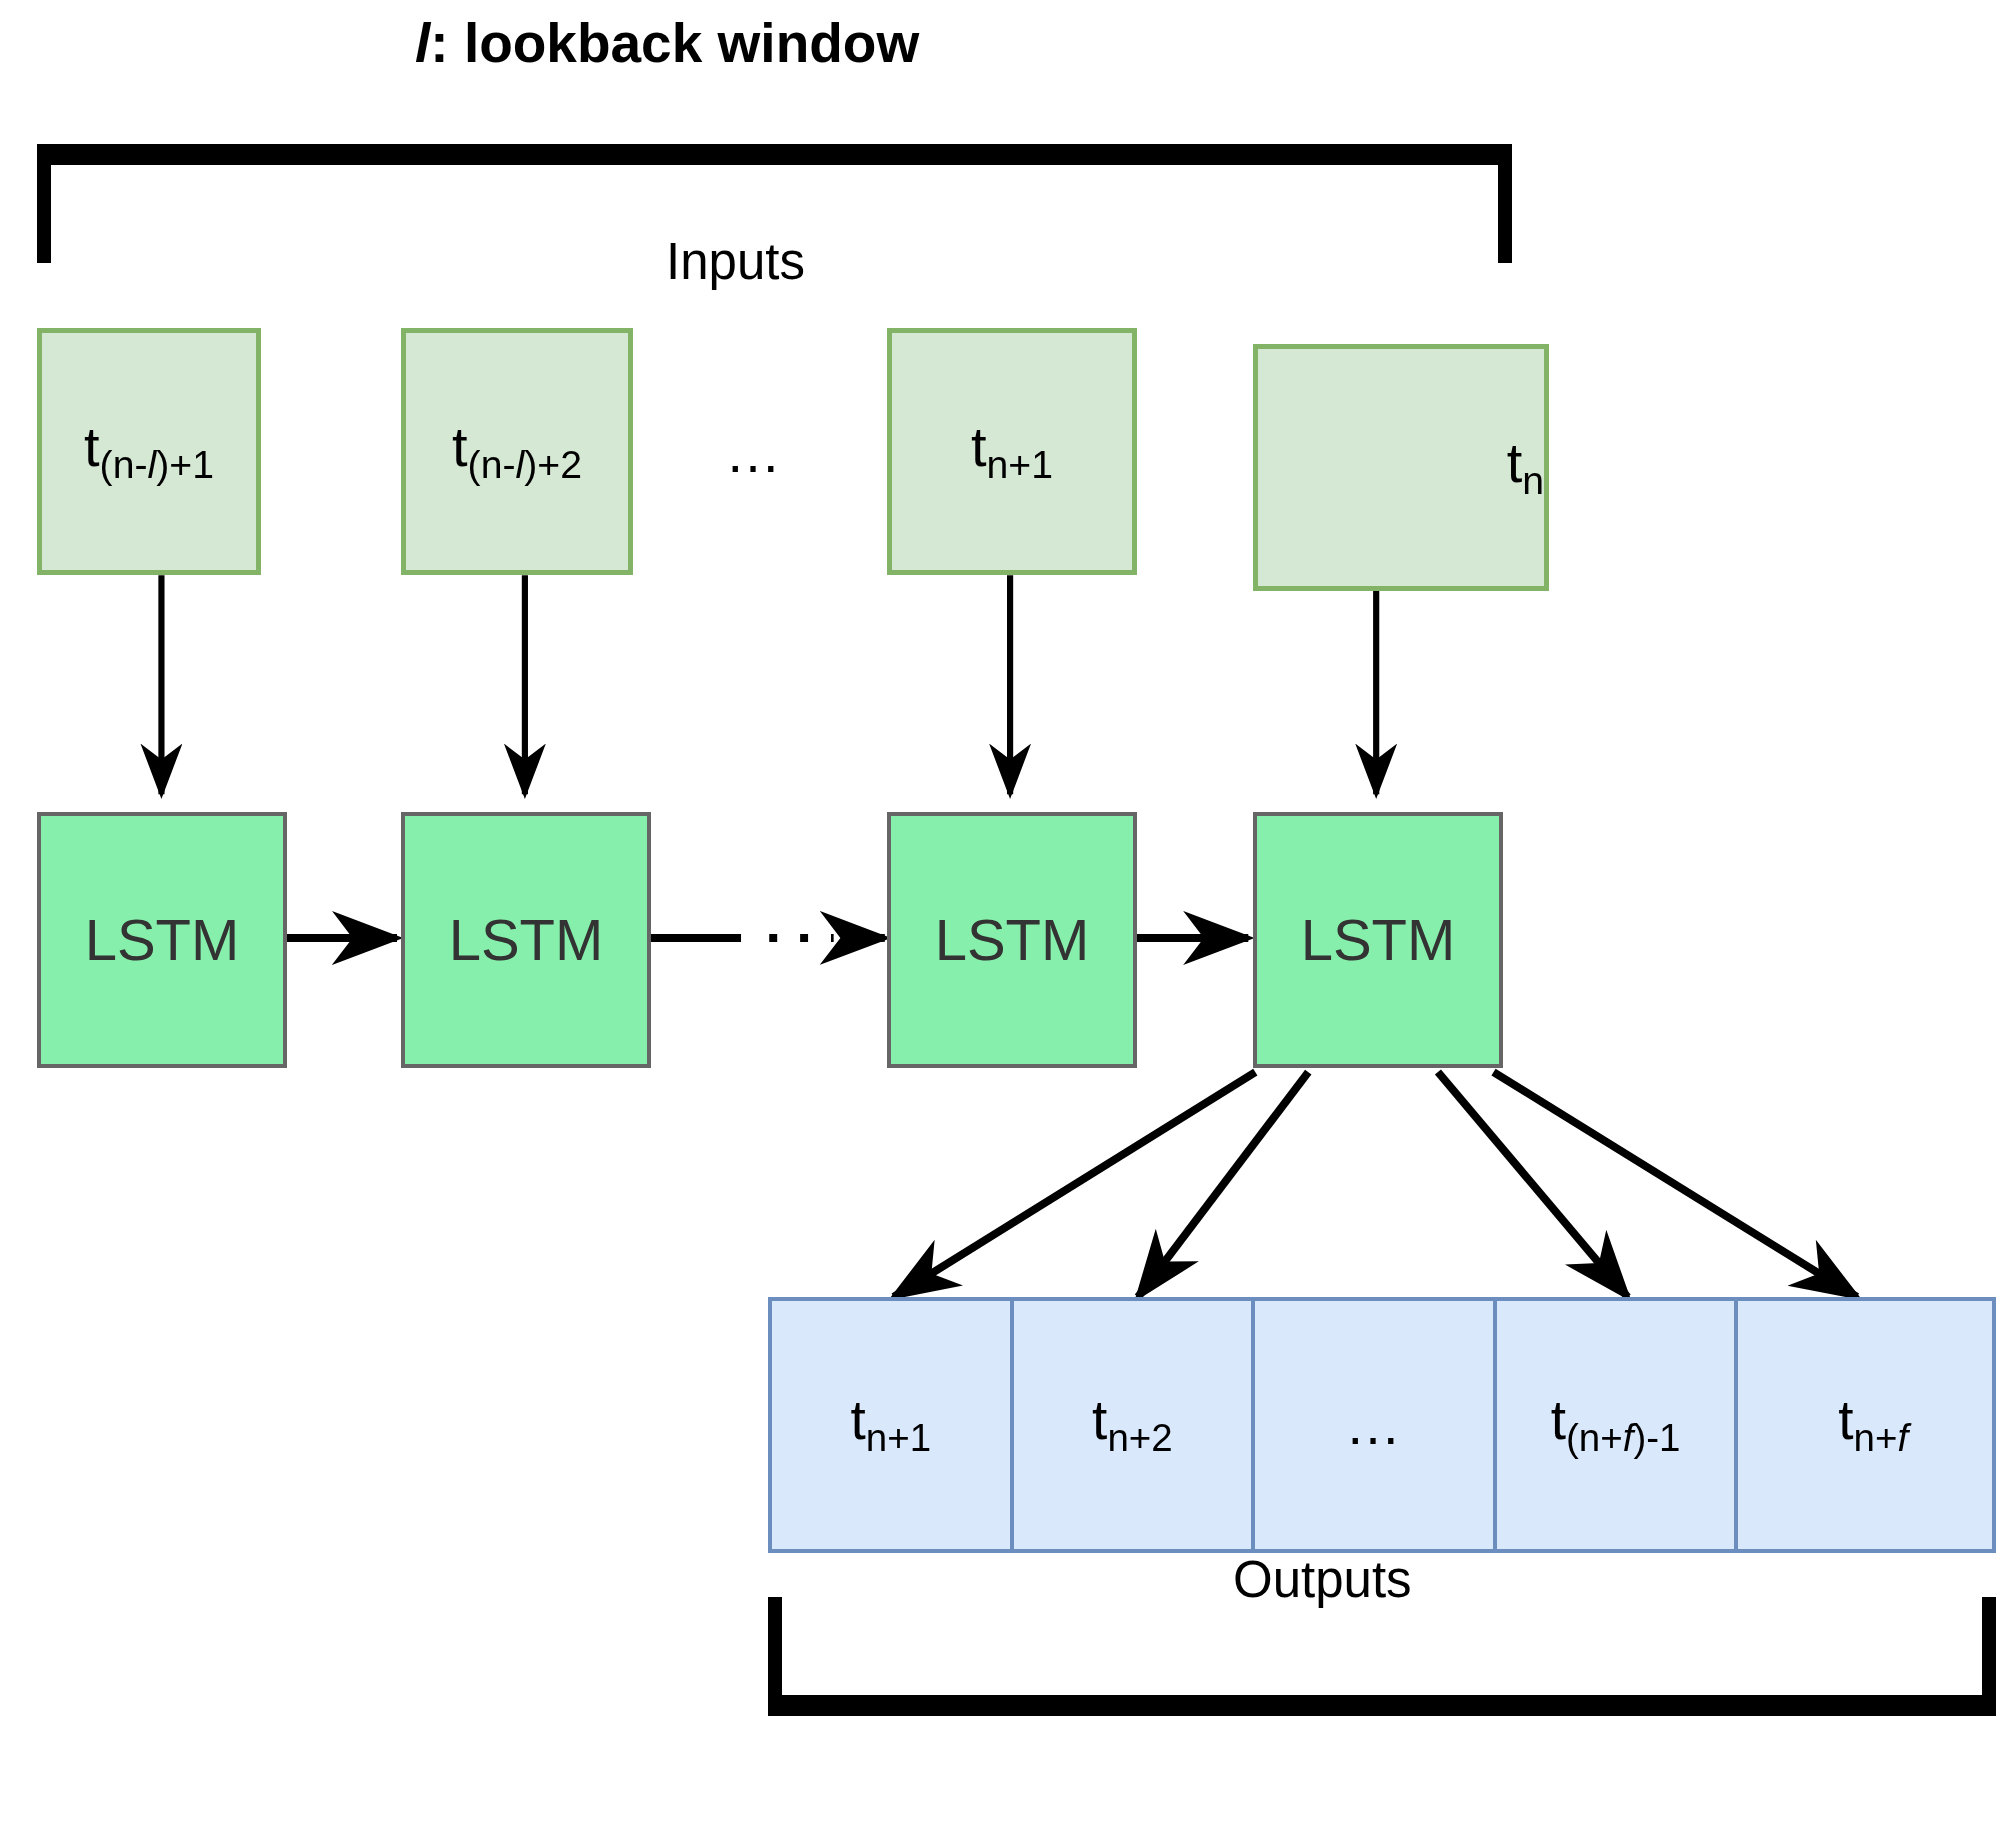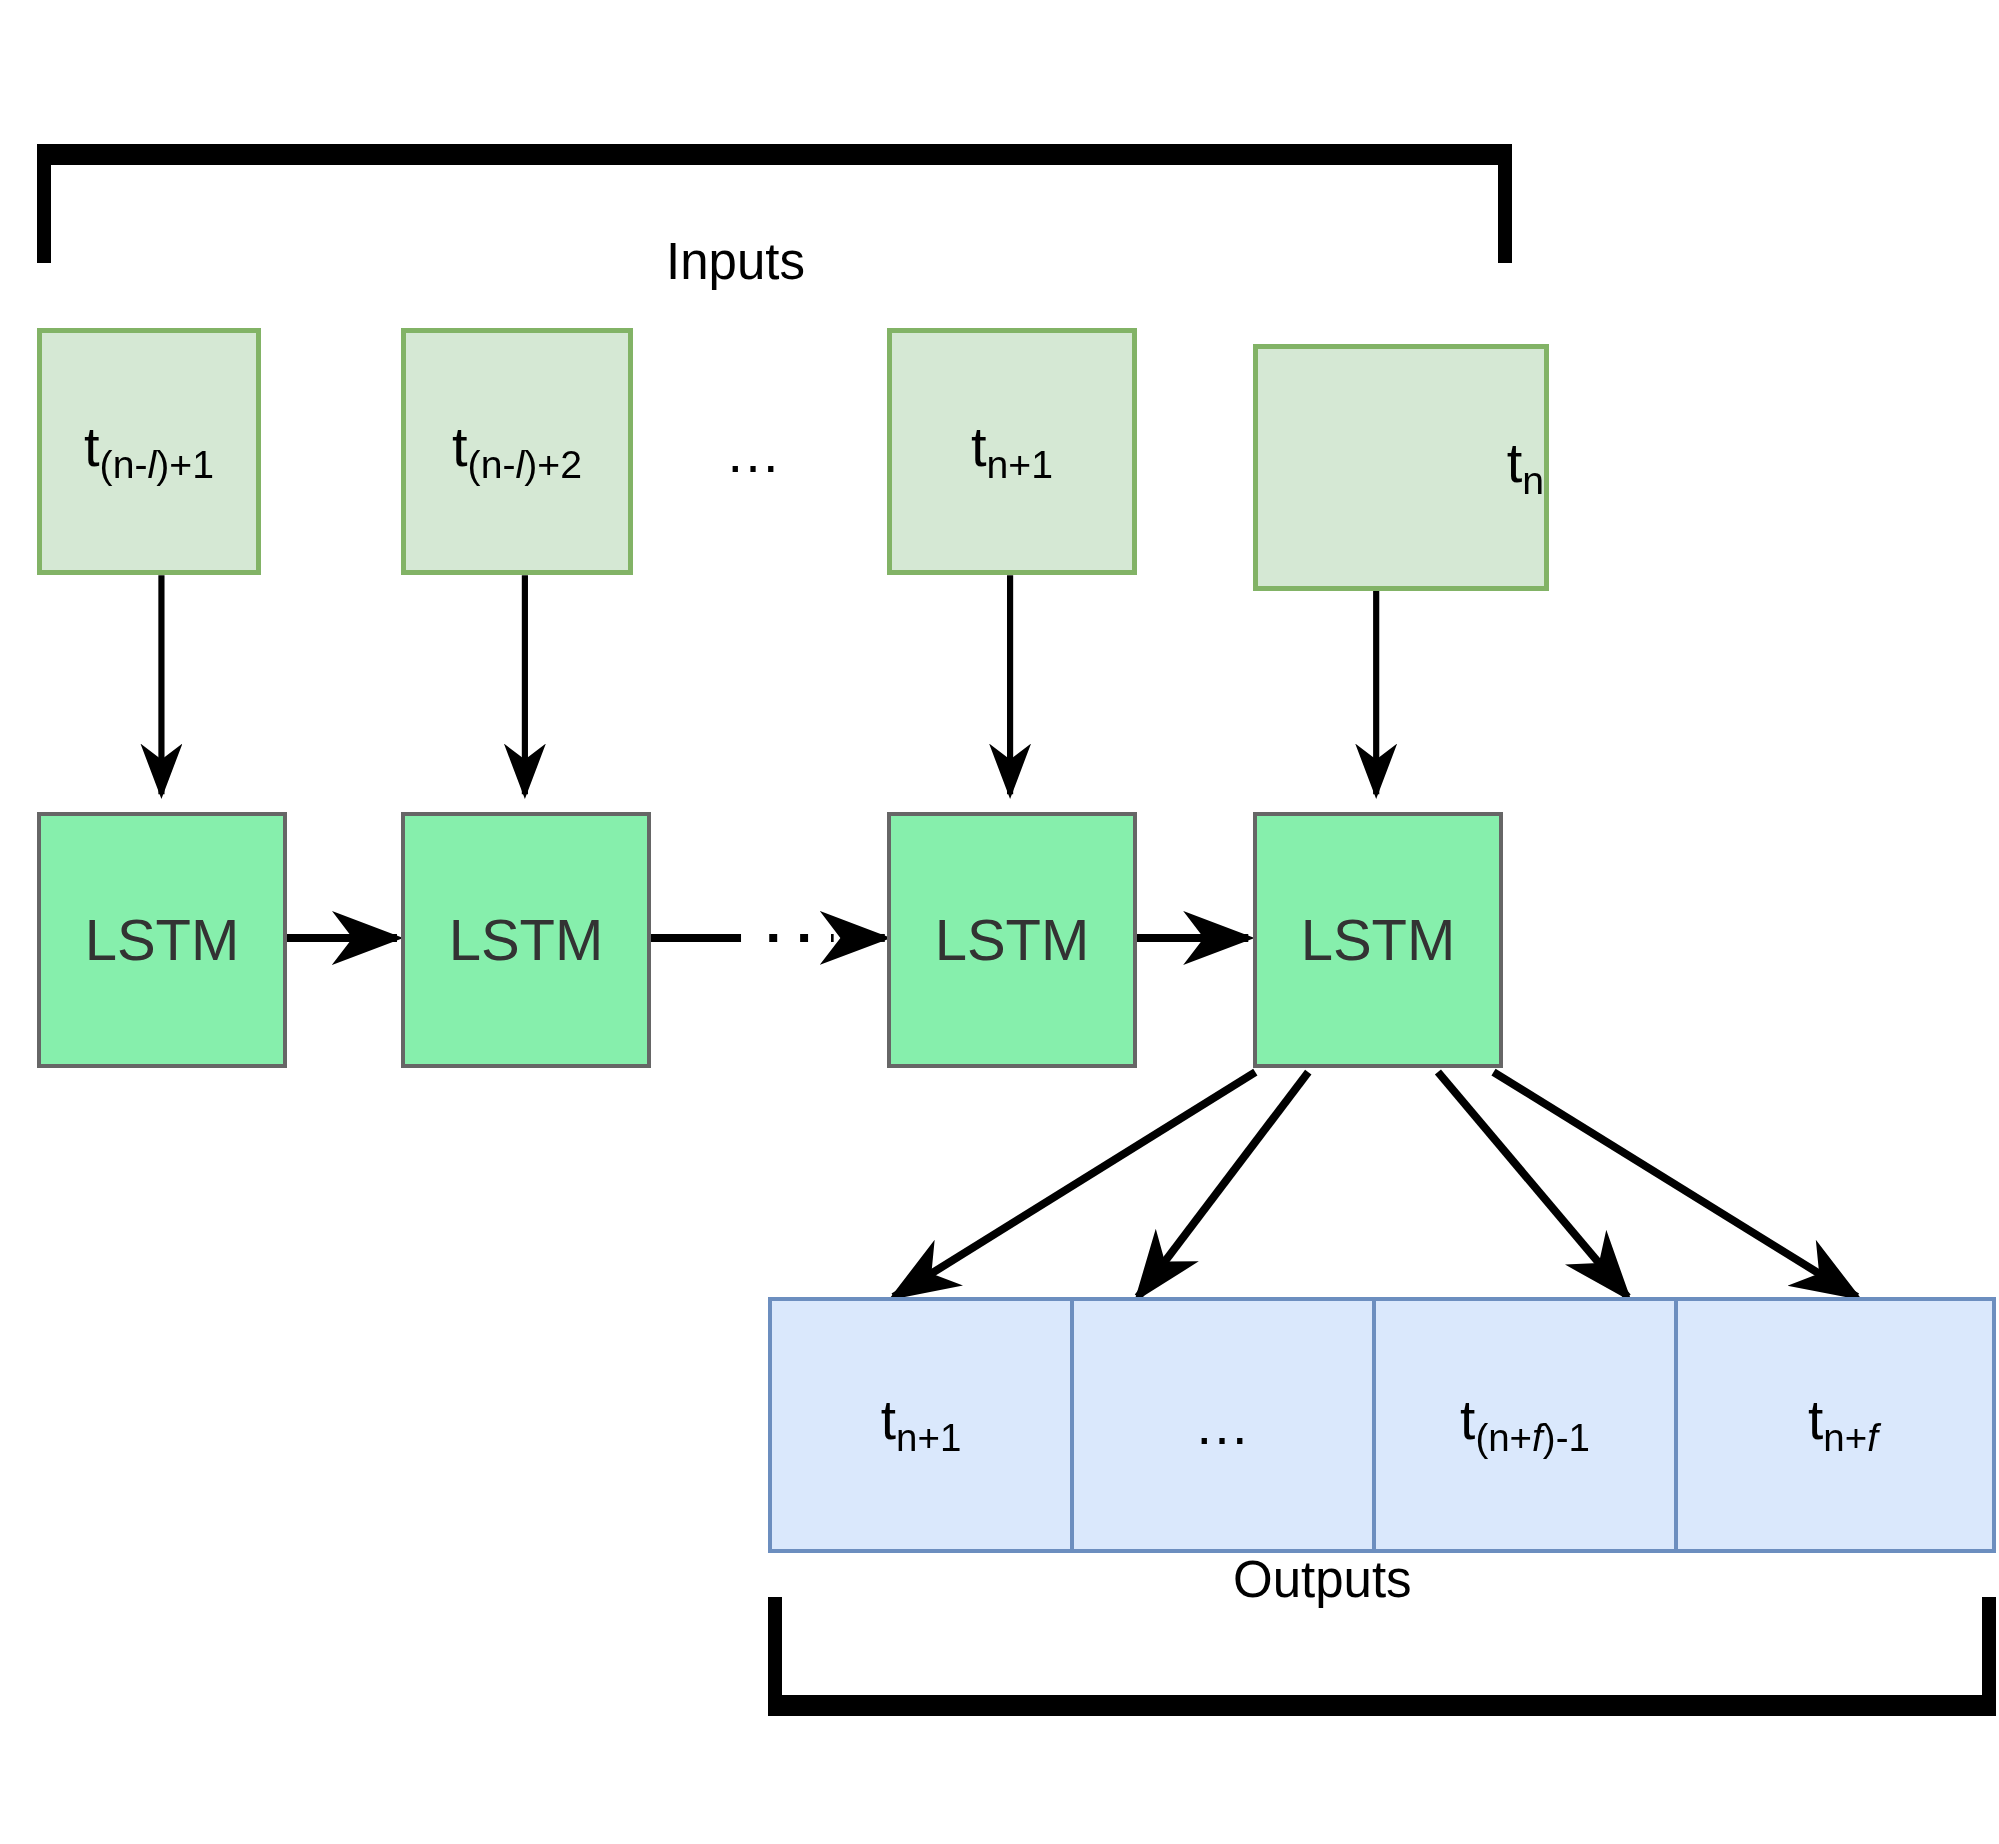--- a/index.html
+++ b/index.html
@@ -131,20 +131,23 @@
     </g>
 
     <g stroke="#000000" stroke-width="9" fill="none" marker-end="url(#ah)">
       <line x1="1423" y1="1215" x2="1013" y2="1470"></line>
       <line x1="1483" y1="1215" x2="1290" y2="1470"></line>
       <line x1="1630" y1="1215" x2="1845" y2="1470"></line>
       <line x1="1693" y1="1215" x2="2105" y2="1470"></line>
     </g>
   </svg>
 
+  <div class="abs cap-title" style="left:415px; top:16px;">
+    <span class="ital">l</span><span>: lookback window</span>
+  </div>
 
   <div class="bracket" style="left:37px; top:144px; width:1475px; height:119px;">
     <div class="bar" style="left:0; top:0; width:1475px; height:21px;"></div>
     <div class="bar" style="left:0; top:0; width:14px; height:119px;"></div>
     <div class="bar" style="left:1461px; top:0; width:14px; height:119px;"></div>
   </div>
 
   <div class="abs cap-plain" style="left:666px; top:236px;">Inputs</div>
 
   <div class="nodebox green" style="left:37px; top:328px; width:224px; height:247px;">
@@ -190,20 +193,25 @@
   </div>
 
   <div class="outstrip" style="left:768px; top:1297px; width:1228px; height:256px;">
 
     <div class="outcell">
       <span class="node-label">
         <span>t</span><span class="sub"><span>n+1</span><span class="ital"></span><span></span></span>
       </span>
     </div>
 
+    <div class="outcell">
+      <span class="node-label">
+        <span>t</span><span class="sub"><span>n+2</span><span class="ital"></span><span></span></span>
+      </span>
+    </div>
 
     <div class="outcell">
       <span class="dots-cell">…</span>
     </div>
 
     <div class="outcell">
       <span class="node-label">
         <span>t</span><span class="sub"><span>(n+</span><span class="ital">f</span><span>)-1</span></span>
       </span>
     </div>

